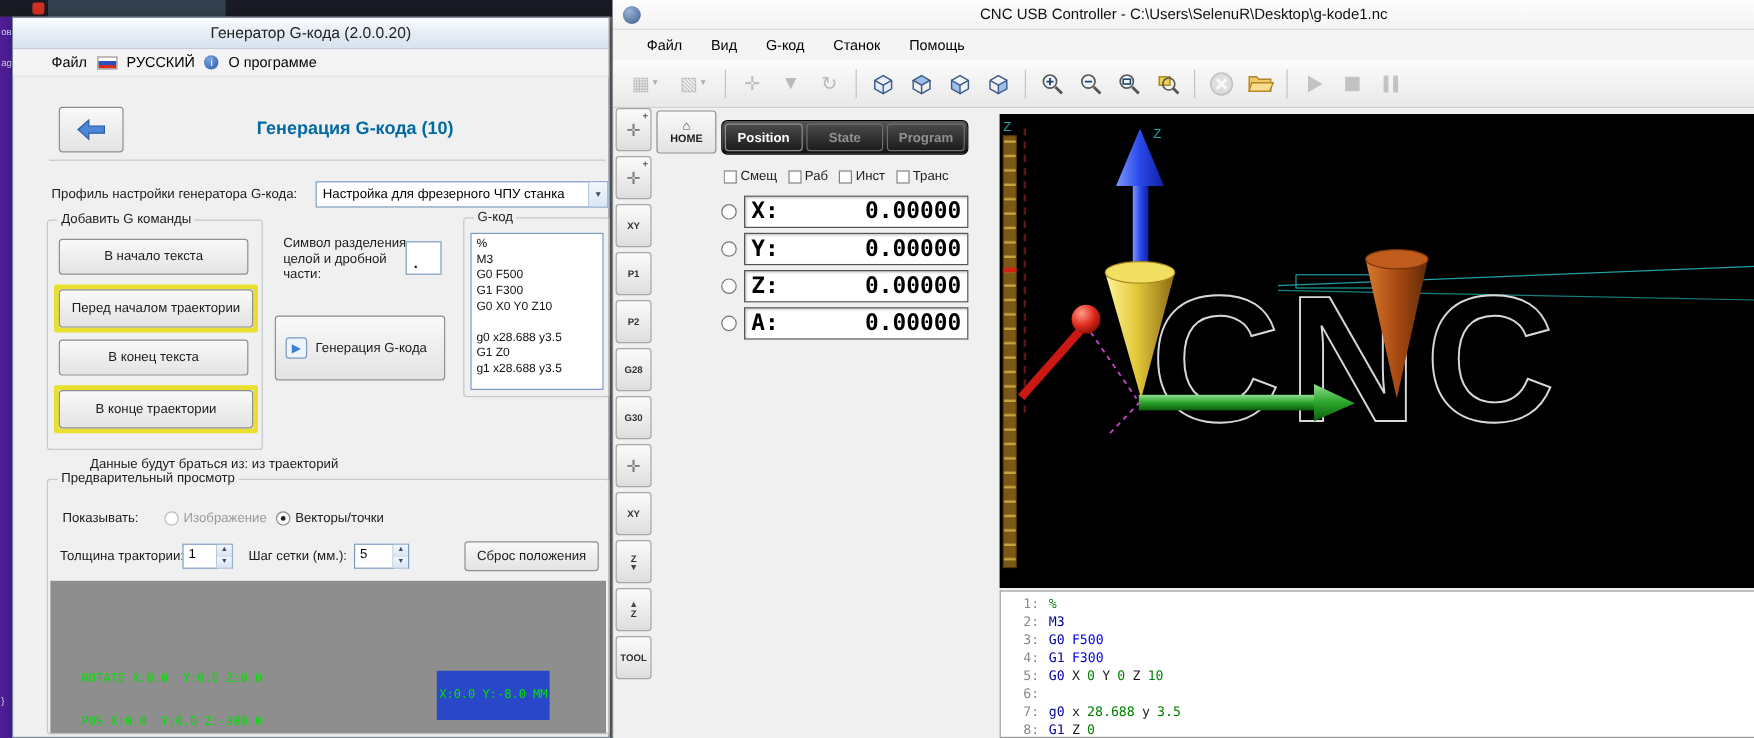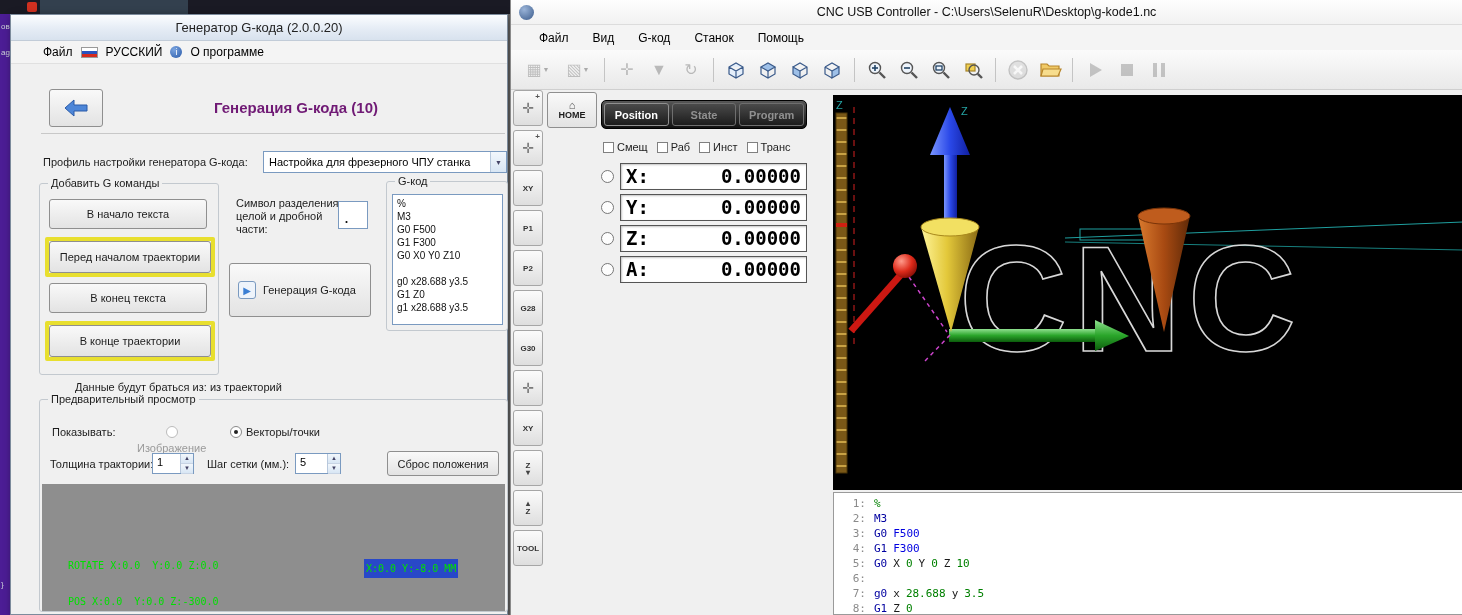--- a/index.html
+++ b/index.html
@@ -32,21 +32,21 @@
   #genwin .titlebar { position:absolute; left:0; top:0; width:100%; height:26px;
       background:linear-gradient(#fbfdff,#e5ecf5 55%,#d8e2ee); border-bottom:1px solid #c2ccd8;
       font-size:13px; color:#222; text-align:center; padding-top:5px; }
   #genwin .menubar { position:absolute; left:0; top:26px; width:100%; height:23px; background:#f4f4f4;
       border-bottom:1px solid #e0e0e0; display:flex; align-items:center; gap:8px; padding-left:32px; font-size:12px; }
   .flag { width:17px; height:11px; display:inline-block; border:1px solid #999;
       background:linear-gradient(#fff 33%, #2a52be 33%, #2a52be 66%, #d52b1e 66%); }
   .about-ic { width:12px; height:12px; border-radius:50%; display:inline-block;
       background:radial-gradient(circle at 35% 30%, #7aa4e0, #2a5aa8); color:#fff; font-size:9px; line-height:12px; text-align:center; }
   #backbtn { left:38px; top:74px; width:54px; height:38px; }
-  #genhdr { left:110px; top:84px; width:350px; text-align:center; font-size:15px; font-weight:bold; color:#701a75; }
+  #genhdr { left:110px; top:84px; width:350px; text-align:center; font-size:15px; font-weight:bold; color:#0369a1; }
   #gensep { left:30px; top:118px; width:464px; height:1px; background:#c8c8c8; }
   #profLbl { left:32px; top:141px; }
   .combo { background:#fff; border:1px solid #7a9ac0; font-size:11px; display:flex; align-items:center; }
   .combo .val { flex:1; padding-left:5px; white-space:nowrap; overflow:hidden; }
   .combo .arr { width:16px; align-self:stretch; border-left:1px solid #b8c8dc; background:linear-gradient(#f2f7fc,#d8e6f4);
       display:flex; align-items:center; justify-content:center; font-size:7px; color:#446; }
   #profCombo { left:252px; top:136px; width:244px; height:22px; }
   #grpAdd { left:28px; top:168px; width:180px; height:192px; }
   #grpAdd .btn { position:absolute; }
   #decLbl { left:225px; top:182px; width:104px; line-height:13px; }
@@ -61,21 +61,21 @@
   #copyBtn { left:378px; top:316px; width:119px; height:42px; padding:0 10px; line-height:13px; }
   #srcNote { left:64px; top:366px; }
   #grpPrev { left:28px; top:384px; width:469px; height:213px; }
   #grpPrev .inner { position:absolute; font-size:11px; }
   .spin { background:#fff; border:1px solid #7a9ac0; display:flex; font-size:11px; }
   .spin .sval { flex:1; padding:2px 0 0 4px; }
   .spin .sarr { width:13px; display:flex; flex-direction:column; border-left:1px solid #b8c8dc; }
   .spin .sarr span { flex:1; font-size:6px; line-height:9px; text-align:center; background:linear-gradient(#f2f7fc,#d8e6f4); color:#446; border-bottom:1px solid #c8d4e4; }
   #canvasPrev { position:absolute; left:2px; top:84px; width:463px; height:127px; background:#8e8e8e; overflow:hidden; }
   #canvasPrev .ro { position:absolute; font-family:"DejaVu Sans Mono", monospace; font-size:10px; color:#00e000; white-space:pre; }
-  #cursorRead { background:#2848c8; padding:4px 2px; }
+  #cursorRead { background:#2848c8; padding:15px 2px; }
 
   
   #cncwin { left:510px; top:0; width:952px; height:615px; background:#f0f0f0; border-left:1px solid #8a8a8a; }
   #cncwin .titlebar { position:absolute; left:0; top:0; width:100%; height:25px; background:linear-gradient(#fefefe,#f2f2f2);
       border-bottom:1px solid #dcdcdc; font-size:12.5px; color:#111; text-align:center; padding-top:5px; }
   #cncIcon { position:absolute; left:8px; top:5px; width:15px; height:15px; border-radius:50%;
       background:radial-gradient(circle at 35% 30%, #9ab4d8, #3a5a8a); }
   #cncMenu { position:absolute; left:0; top:25px; width:100%; height:25px; display:flex; align-items:center; gap:24px;
       padding-left:28px; font-size:12px; background:#f4f4f4; }
   #cncTools { position:absolute; left:0; top:50px; width:100%; height:40px; background:linear-gradient(#fbfbfb,#e9e9e9);
@@ -197,21 +197,21 @@
 g0 x28.688 y3.5
 G1 Z0
 g1 x28.688 y3.5</pre>
     </div>
 
     <div id="srcNote" class="abs lbl">Данные будут браться из: из траекторий</div>
 
     <div id="grpPrev" class="grp abs">
       <span class="glabel">Предварительный просмотр</span>
       <span class="inner lbl" style="left:12px; top:26px;">Показывать:</span>
-      <span class="inner" style="left:97px; top:26px; display:flex; gap:4px; align-items:center;flex-direction:column;">
+      <span class="inner" style="left:97px; top:26px; display:flex; gap:4px; align-items:center;">
         <span class="radio disabled"></span>
         <span class="lbl dim">Изображение</span>
       </span>
       <span class="inner" style="left:190px; top:26px; display:flex; gap:4px; align-items:center;">
         <span class="radio checked"></span>
         <span class="lbl">Векторы/точки</span>
       </span>
 
       <span class="inner lbl" style="left:10px; top:58px;">Толщина трактории:</span>
       <span class="inner spin" style="left:112px; top:53px; width:42px; height:21px;">

